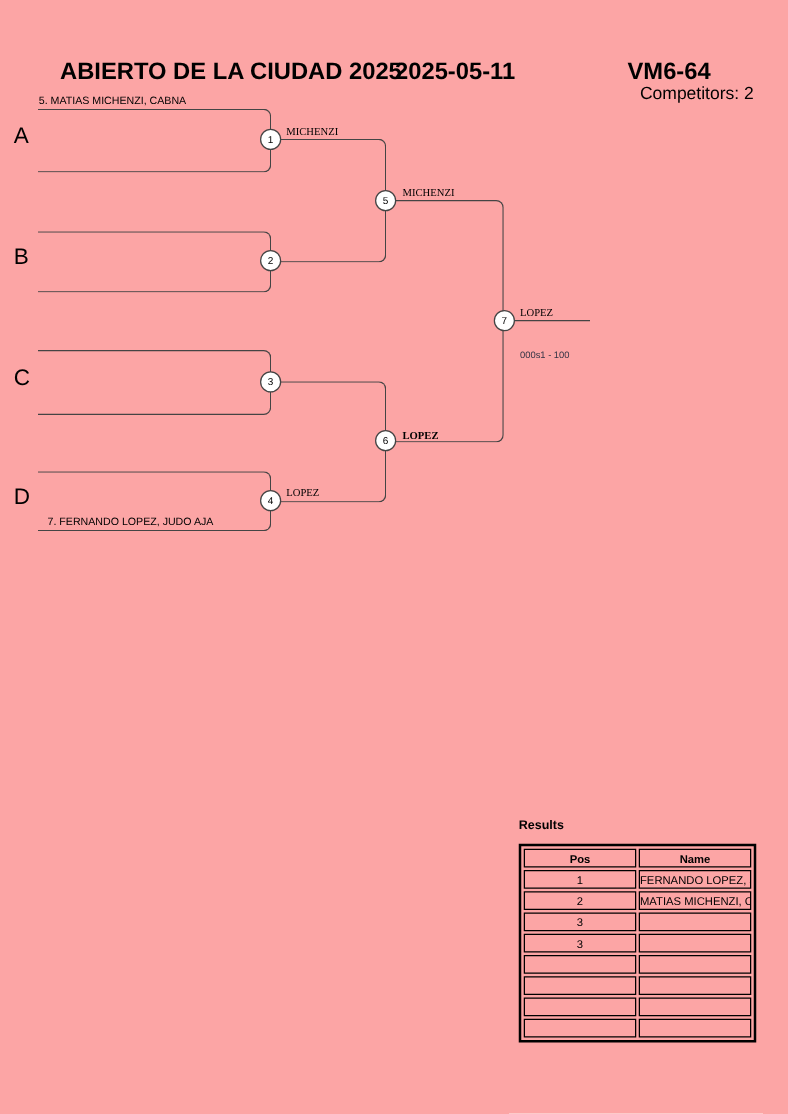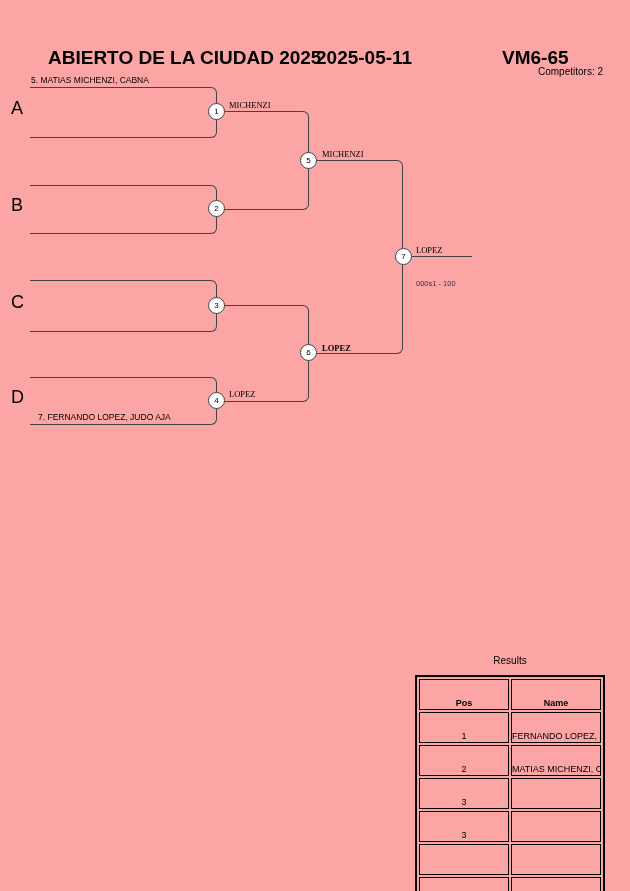--- a/index.html
+++ b/index.html
@@ -1,47 +1,47 @@
 <!DOCTYPE html>
 <html><head>
 <meta charset="utf-8">
 <style>
   html,body{margin:0;padding:0;background:#fff;}
   .page{position:relative;width:630px;height:891px;background:#fca5a5;overflow:hidden;
         font-family:"Liberation Sans", sans-serif;color:#000;}
   .abs{position:absolute;}
   .title-seg{font-size:19px;font-weight:bold;white-space:nowrap;}
-  .competitors{font-size:10px;white-space:nowrap;}
+  .competitors{font-size:14px;white-space:nowrap;}
   .seed-label{font-size:8.5px;white-space:nowrap;}
   .letter{font-size:18px;line-height:1;}
   .pair{border:1px solid #444;border-left:none;border-radius:0 6px 6px 0;}
   .conn{border:1px solid #444;border-left:none;border-radius:0 6px 6px 0;}
   .winner-line{border-top:1px solid #444;}
   .node{width:15px;height:15px;background:#fff;border:1px solid #444;border-radius:50%;
         display:flex;align-items:center;justify-content:center;font-size:8px;line-height:1;}
   .match-label{font-size:8.5px;line-height:1;white-space:nowrap;font-family:Liberation Serif, serif;}
   .match-label.bold{font-weight:bold;}
   .score-label{font-size:7.5px;color:#334;white-space:nowrap;line-height:1;}
-  .results-title{width:190px;text-align:center;font-size:10px;font-weight:normal;}
+  .results-title{width:190px;font-size:10px;font-weight:bold;}
   table.results{border-collapse:separate;border-spacing:2px;border:2px solid #000;
                 width:190px;table-layout:fixed;}
   table.results td,table.results th{border:1px solid #000;font-size:9px;height:13px;
-                padding:16px 0 0 0;overflow:hidden;white-space:nowrap;font-weight:normal;margin-left:36px;}
+                padding:0 0 0 0;overflow:hidden;white-space:nowrap;font-weight:normal;margin-left:36px;}
   table.results th{font-weight:bold;text-align:center;}
   td.pos-cell{width:28px;text-align:center;}
   td.name-cell{text-align:left;padding-left:5px;}
 </style>
 </head>
 <body>
 
 <div class="page">
 
   <div class="abs title-seg" style="left:48px;top:47px;">ABIERTO DE LA CIUDAD 2025</div>
   <div class="abs title-seg" style="left:316px;top:47px;">2025-05-11</div>
-  <div class="abs title-seg" style="left:502px;top:47px;">VM6-65</div>
+  <div class="abs title-seg" style="left:502px;top:47px;">VM6-64</div>
   <div class="abs competitors" style="right:27px;top:66px;">Competitors: 2</div>
 
   <div>
 
     <div class="abs seed-label" style="left:31px;top:75px;">5. MATIAS MICHENZI, CABNA</div>
     <div class="abs seed-label" style="left:38px;top:412px;">7. FERNANDO LOPEZ, JUDO AJA</div>
 
     <div class="abs letter" style="left:11px;top:99px;">A</div>
     <div class="abs letter" style="left:11px;top:196px;">B</div>
     <div class="abs letter" style="left:11px;top:293px;">C</div>

